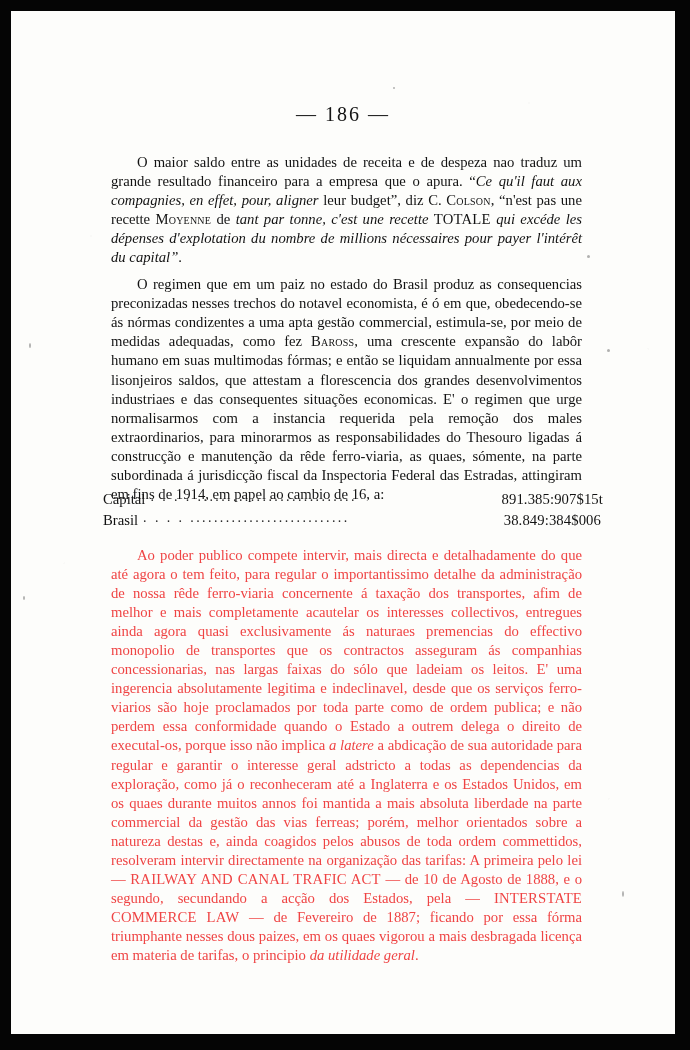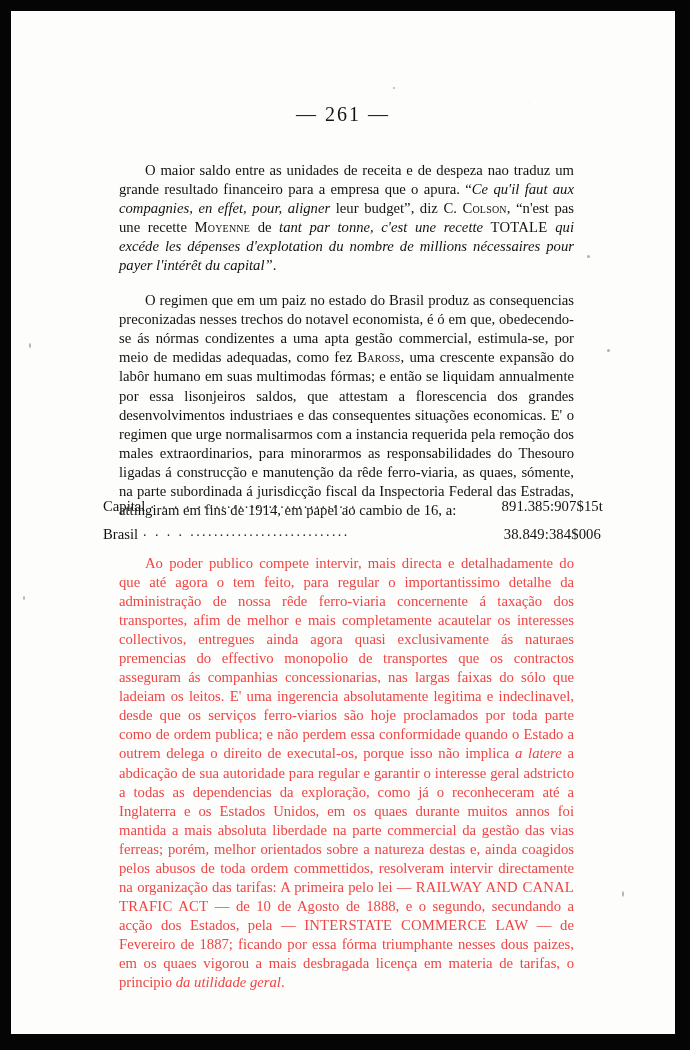--- a/index.html
+++ b/index.html
@@ -71,21 +71,21 @@
     width: 487px;
     color: #121212;
     font-size: 14.7px;
     line-height: 19.05px;
     text-align: justify;
     text-justify: inter-word;
     -webkit-font-smoothing: none;
   }
 
   .para {
-    margin: 16px;
+    margin: 8px;
     text-indent: 26px;
     text-align: justify;
   }
 
   .ital { font-style: italic; }
   .smallcaps {
     font-variant: small-caps;
     letter-spacing: .2px;
   }
   .allcaps { letter-spacing: .2px; }
@@ -114,21 +114,20 @@
     position: relative;
     top: -3px;
     letter-spacing: 2.4px;
     font-size: 14px;
     color: #2a2a2a;
   }
   .fig-value {
     flex: 0 0 auto;
     font-family: "Liberation Serif", "DejaVu Serif", serif;
     letter-spacing: .1px;
-    margin-top: 7px;
   }
   #fig-row-capital .fig-value { padding-right: 0px; }
   #fig-row-juros  .fig-value { padding-right: 2px; }
 
   
   #text-column-2 {
     position: absolute;
     left: 92px;
     top: 527px;
     width: 487px;
@@ -155,21 +154,21 @@
 
     <div id="paper-grain"></div>
 
     <div class="speck" style="left:576px; top:244px; width:3px; height:3px;"></div>
     <div class="speck" style="left:18px; top:332px; width:2px; height:5px;"></div>
     <div class="speck" style="left:596px; top:338px; width:3px; height:3px;"></div>
     <div class="speck" style="left:12px; top:585px; width:2px; height:4px;"></div>
     <div class="speck" style="left:611px; top:880px; width:2px; height:6px;"></div>
     <div class="speck" style="left:382px; top:76px; width:2px; height:2px;"></div>
 
-    <div id="page-folio">— 261 —</div>
+    <div id="page-folio">— 186 —</div>
 
     <div id="text-column">
 
       <p class="para"><span>O maior saldo entre as unidades de receita e de despeza nao traduz um grande resultado financeiro para a empresa que o apura. </span><span>“</span><span class="ital">Ce qu'il faut aux compagnies, en effet, pour, aligner</span><span> leur budget”, diz  C. </span><span class="smallcaps">Colson</span><span>, “n'est pas une recette </span><span class="smallcaps">Moyenne</span><span> de </span><span class="ital">tant par tonne, c'est une recette</span><span class="allcaps"> TOTALE </span><span class="ital">qui excéde les dépenses d'explotation du nombre de millions nécessaires pour payer l'intérêt du capital”</span><span>.</span></p>
 
       <p class="para"><span>O regimen que em um paiz no estado do Brasil produz as consequencias preconizadas nesses trechos do notavel economista, é ó em que, obedecendo-se ás nórmas condizentes a uma apta gestão commercial, estimula-se, por meio de medidas adequadas, como fez </span><span class="smallcaps">Baross</span><span>, uma crescente expansão do labôr humano em suas multimodas fórmas; e então se liquidam annualmente por essa lisonjeiros saldos, que attestam a florescencia dos grandes desenvolvimentos industriaes e das consequentes situações economicas. E' o regimen que urge normalisarmos com a instancia requerida pela remoção dos males extraordinarios, para minorarmos as responsabilidades do Thesouro ligadas á construcção e manutenção da rêde ferro-viaria, as quaes, sómente, na parte subordinada á jurisdicção fiscal da Inspectoria Federal das Estradas, attingiram em fins de 1914, em papel ao cambio de 16, a:</span></p>
 
     </div>
 
     <div id="figures-block">

